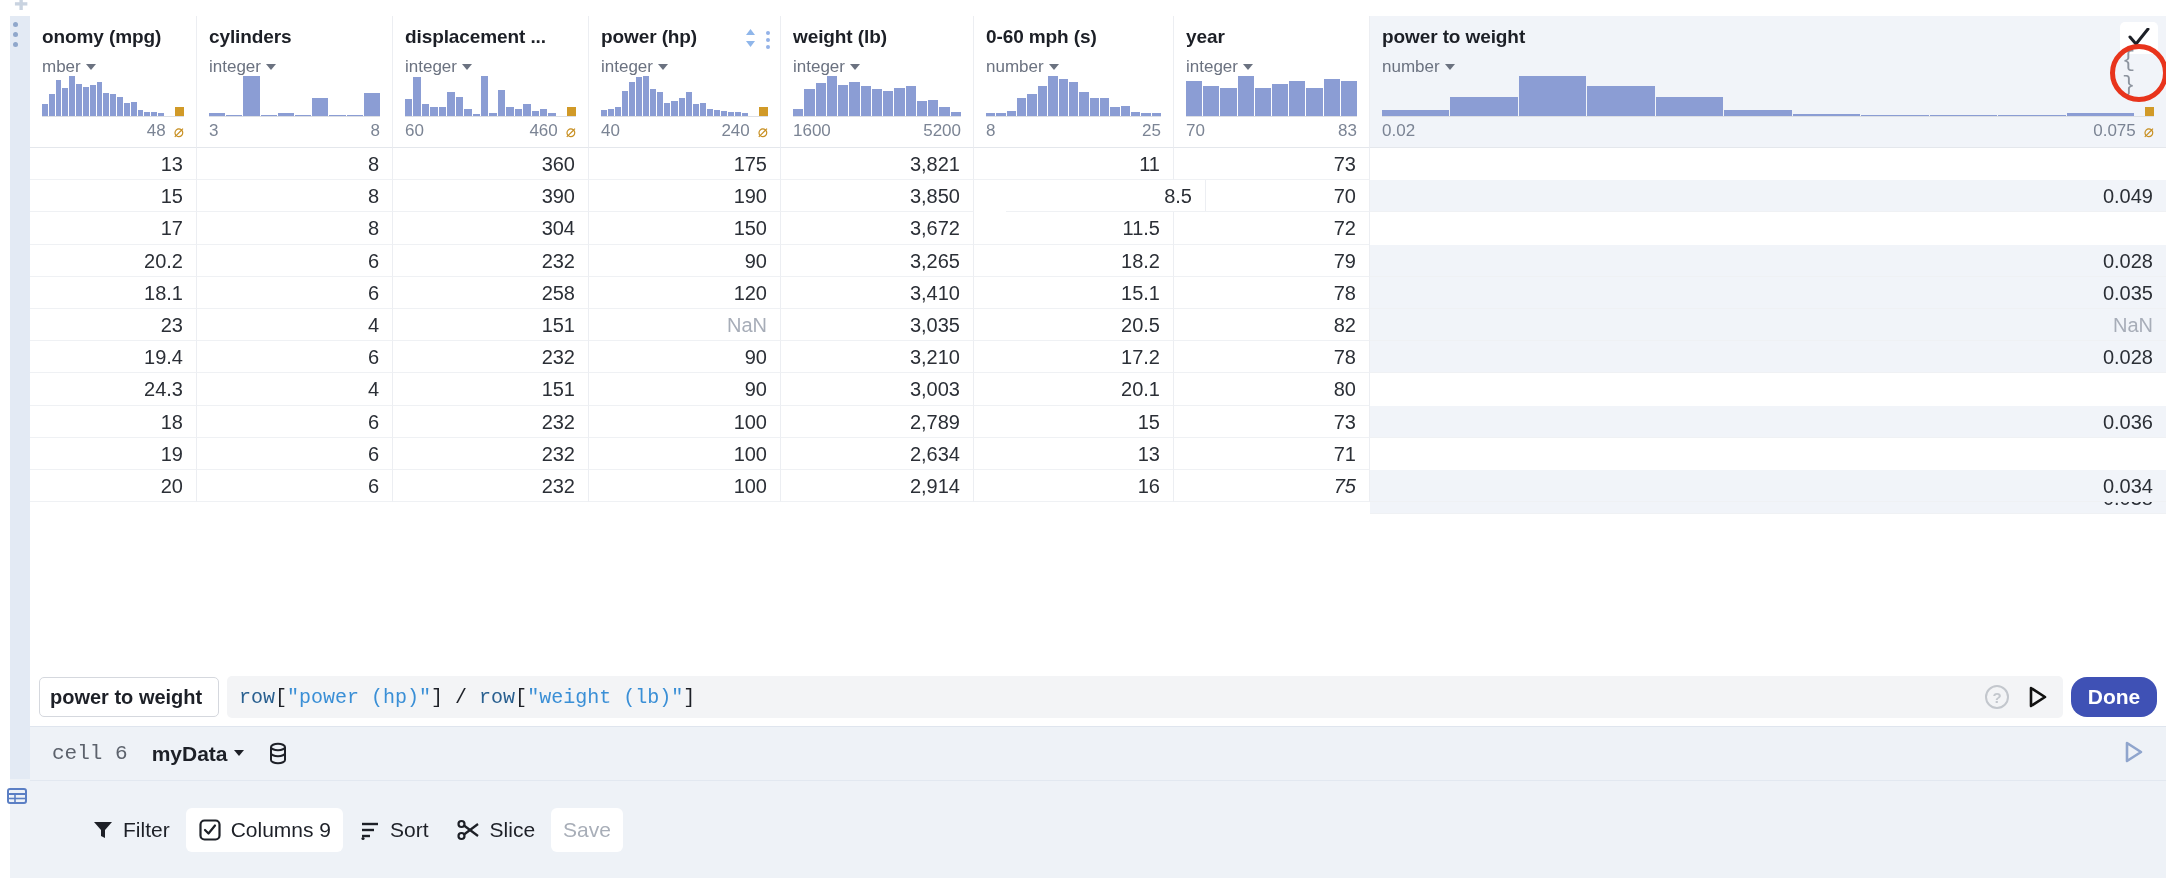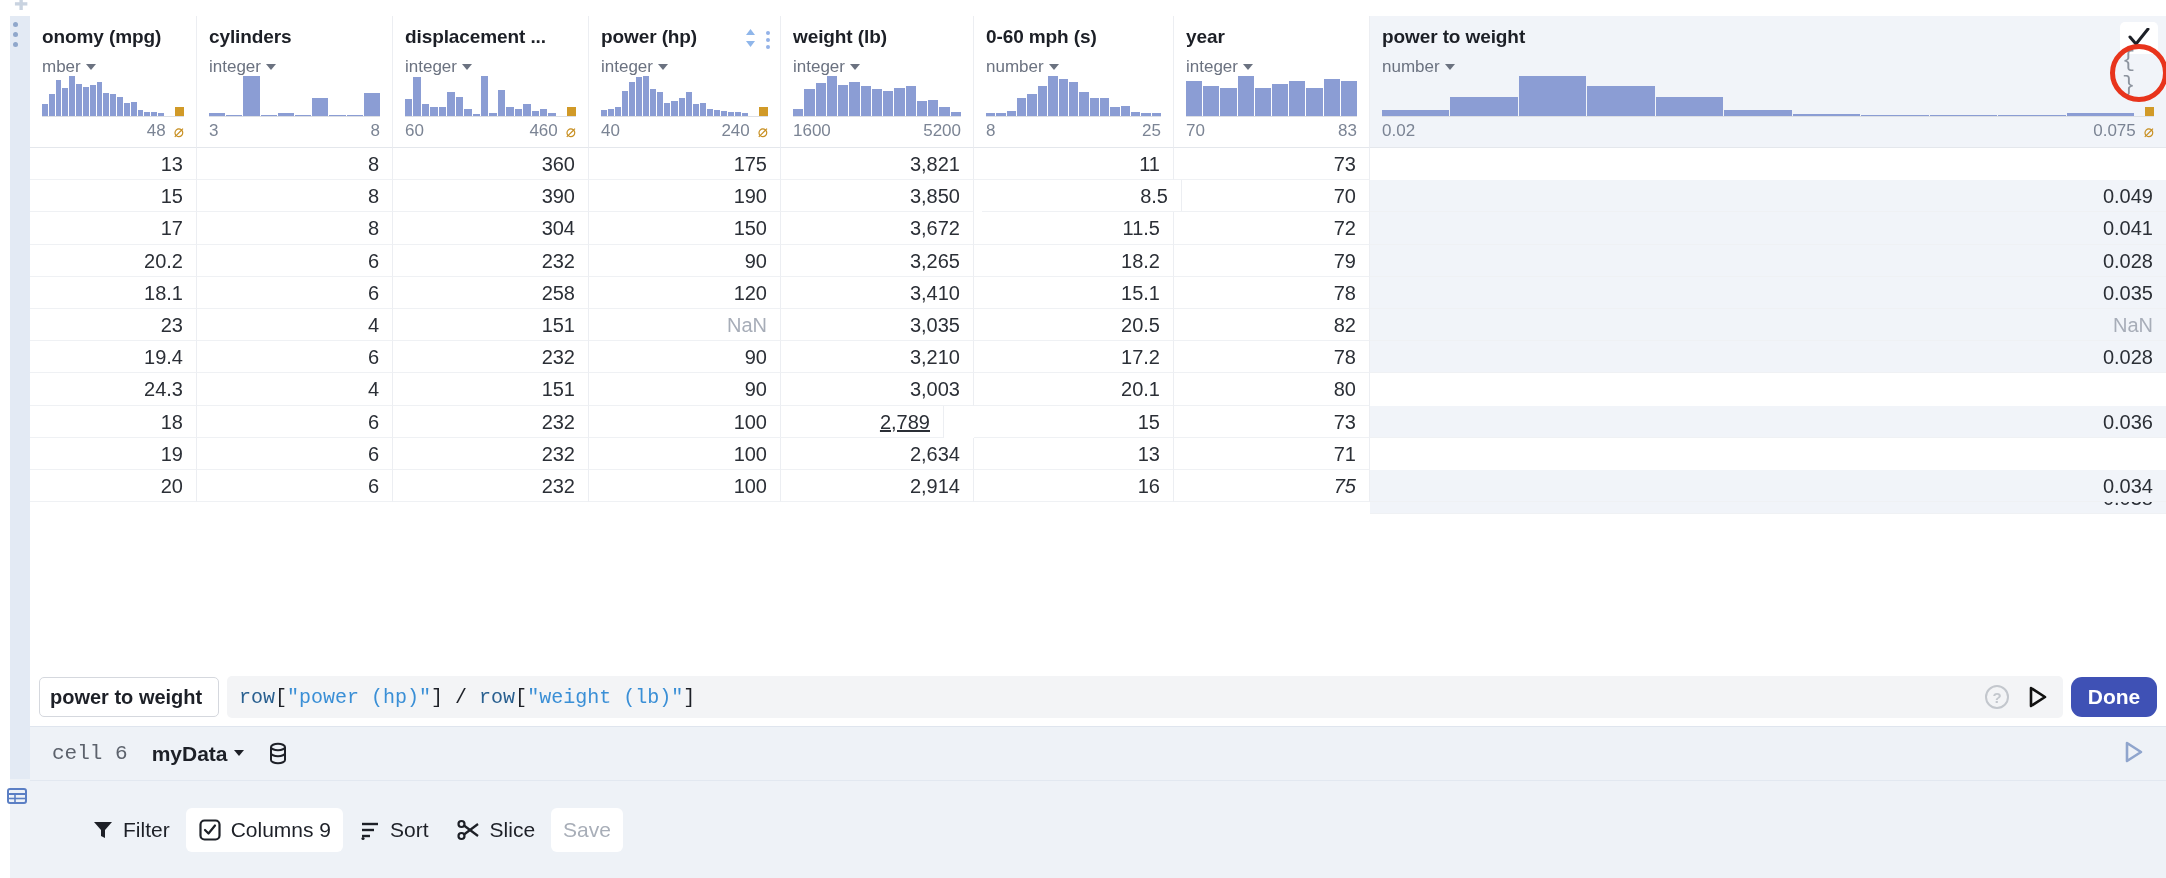--- a/index.html
+++ b/index.html
@@ -178,21 +178,21 @@
   .help-icon {
     width: 24px; height: 24px; border-radius: 50%;
     border: 2px solid #c3c7cd; color: #c3c7cd;
     font-size: 15px; font-weight: bold;
     display: flex; align-items: center; justify-content: center;
     font-family: "Liberation Sans", sans-serif;
   }
   .play-icon { width: 18px; height: 22px; }
   .done-btn {
     width: 86px; height: 40px;
-    background: #3f51b5; border-radius: 11px;
+    background: #3f51b5; border-radius: 16px;
     color: #ffffff; font-size: 21px; font-weight: bold;
     display: flex; align-items: center; justify-content: center;
   }
 
   
   .cell-bar {
     position: absolute; left: 30px; top: 726px;
     width: 2136px; height: 54px;
     background: #eef2f7;
     border-top: 1px solid #dfe5ee;
@@ -502,33 +502,32 @@
           <div class="tcell" style="left: 751px; width: 193px;">3,821</div>
           <div class="tcell" style="left: 944px; width: 200px;">11</div>
           <div class="tcell" style="left: 1144px; width: 196px;">73</div>
         </div>
         <div class="trow">
           <div class="tcell" style="left: 0px; width: 167px;">15</div>
           <div class="tcell" style="left: 167px; width: 196px;">8</div>
           <div class="tcell" style="left: 363px; width: 196px;">390</div>
           <div class="tcell" style="left: 559px; width: 192px;">190</div>
           <div class="tcell" style="left: 751px; width: 193px;">3,850</div>
-          <div class="tcell" style="left: 952px; width: 200px;">8.5</div>
+          <div class="tcell" style="left: 976px; width: 200px;">8.5</div>
           <div class="tcell" style="left: 1144px; width: 196px;">70</div>
           <div class="tcell computed" style="left: 1340px; width: 796px;">0.049</div>
         </div>
         <div class="trow">
           <div class="tcell" style="left: 0px; width: 167px;">17</div>
           <div class="tcell" style="left: 167px; width: 196px;">8</div>
           <div class="tcell" style="left: 363px; width: 196px;">304</div>
           <div class="tcell" style="left: 559px; width: 192px;">150</div>
           <div class="tcell" style="left: 751px; width: 193px;">3,672</div>
           <div class="tcell" style="left: 944px; width: 200px;">11.5</div>
           <div class="tcell" style="left: 1144px; width: 196px;">72</div>
-          <div class="tcell computed" style="left: 1340px; width: 796px;">0.041</div>
         </div>
         <div class="trow">
           <div class="tcell" style="left: 0px; width: 167px;">20.2</div>
           <div class="tcell" style="left: 167px; width: 196px;">6</div>
           <div class="tcell" style="left: 363px; width: 196px;">232</div>
           <div class="tcell" style="left: 559px; width: 192px;">90</div>
           <div class="tcell" style="left: 751px; width: 193px;">3,265</div>
           <div class="tcell" style="left: 944px; width: 200px;">18.2</div>
           <div class="tcell" style="left: 1144px; width: 196px;">79</div>
           <div class="tcell computed" style="left: 1340px; width: 796px;">0.028</div>
@@ -570,21 +569,21 @@
           <div class="tcell" style="left: 559px; width: 192px;">90</div>
           <div class="tcell" style="left: 751px; width: 193px;">3,003</div>
           <div class="tcell" style="left: 944px; width: 200px;">20.1</div>
           <div class="tcell" style="left: 1144px; width: 196px;">80</div>
         </div>
         <div class="trow">
           <div class="tcell" style="left: 0px; width: 167px;">18</div>
           <div class="tcell" style="left: 167px; width: 196px;">6</div>
           <div class="tcell" style="left: 363px; width: 196px;">232</div>
           <div class="tcell" style="left: 559px; width: 192px;">100</div>
-          <div class="tcell" style="left: 721px; width: 193px; text-decoration: underline;">2,789</div>
+          <div class="tcell" style="left: 751px; width: 193px;">2,789</div>
           <div class="tcell" style="left: 944px; width: 200px;">15</div>
           <div class="tcell" style="left: 1144px; width: 196px;">73</div>
           <div class="tcell computed" style="left: 1340px; width: 796px;">0.036</div>
         </div>
         <div class="trow">
           <div class="tcell" style="left: 0px; width: 167px;">19</div>
           <div class="tcell" style="left: 167px; width: 196px;">6</div>
           <div class="tcell" style="left: 363px; width: 196px;">232</div>
           <div class="tcell" style="left: 559px; width: 192px;">100</div>
           <div class="tcell" style="left: 751px; width: 193px;">2,634</div>

